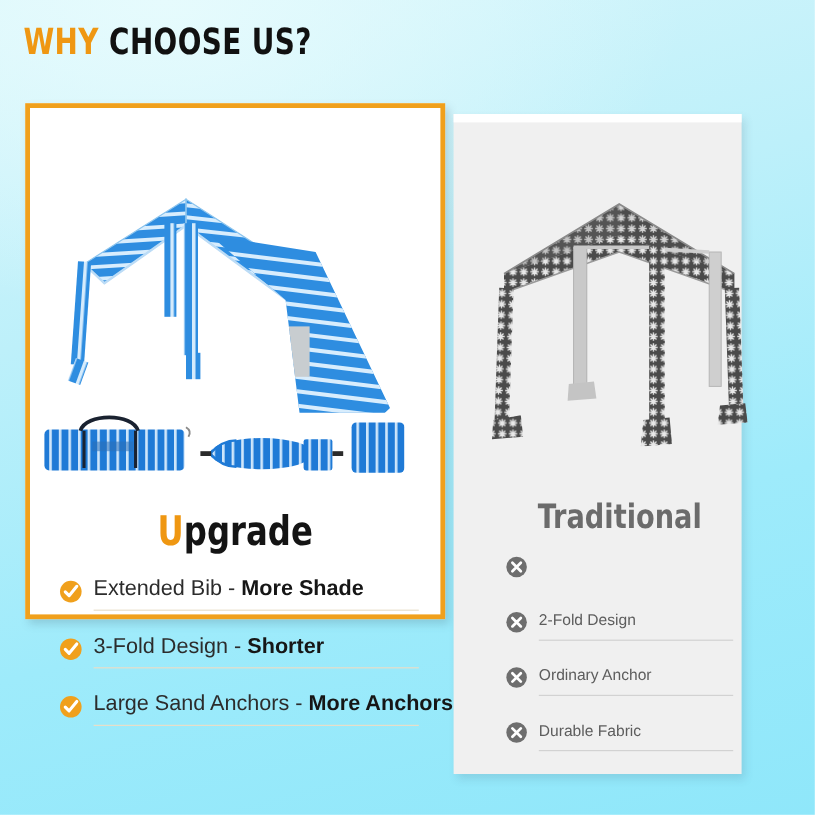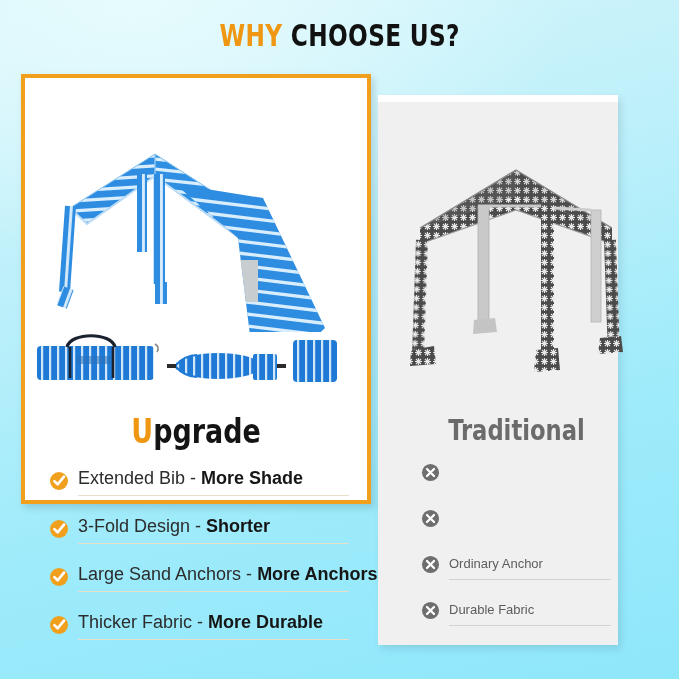--- a/index.html
+++ b/index.html
@@ -8,34 +8,34 @@
     font-family:"Liberation Sans", sans-serif;
     background:
       radial-gradient(ellipse 700px 420px at 20% 0%, #e6fbfd 0%, rgba(230,251,253,0) 62%),
       linear-gradient(165deg, #d9f6fb 0%, #bdf0fa 34%, #9eebfb 66%, #8fe7fa 100%);
     position:relative;
   }
 
   
   .title-bar{
     position:absolute; top:0; left:0; width:679px; height:72px;
-    display:flex; align-items:center; justify-content:center;
+    display:flex; align-items:center; justify-content:flex-start;
   }
   .title{
     font-family:"DejaVu Sans Condensed","Liberation Sans", sans-serif;
     font-weight:900; font-size:30px; letter-spacing:.4px;
     white-space:nowrap; line-height:1;
     transform:scaleX(.86); transform-origin:center;
   }
   .title .w{ color:#ef9712; }
   .title .c{ color:#111111; }
 
   
   .panel-left{
-    position:absolute; left:21px; top:74px; width:350px; height:430px;
+    position:absolute; left:21px; top:86px; width:350px; height:430px;
     background:#ffffff; border:4px solid #f0a01c;
     box-shadow:3px 4px 7px rgba(60,90,110,.22);
   }
   .panel-right{
     position:absolute; left:378px; top:95px; width:240px; height:550px;
     background:#f0f0f0;
     border-top:7px solid #ffffff;
     box-shadow:3px 4px 7px rgba(60,90,110,.16);
   }
 
@@ -240,30 +240,20 @@
       <svg class="ico" viewBox="0 0 20 20">
         <circle cx="10" cy="10" r="9" fill="#f0a01c"></circle>
         <path d="M5.4 10.2 L8.6 13.4 L15 5.6" fill="none" stroke="#ffffff" stroke-width="2.6" stroke-linecap="round" stroke-linejoin="round"></path>
       </svg>
       <div class="txt-wrap">
         <div class="txt"><span>Large Sand Anchors - </span><span class="bold">More Anchors</span></div>
         <div class="rule"></div>
       </div>
     </div>
 
-    <div class="row">
-      <svg class="ico" viewBox="0 0 20 20">
-        <circle cx="10" cy="10" r="9" fill="#f0a01c"></circle>
-        <path d="M5.4 10.2 L8.6 13.4 L15 5.6" fill="none" stroke="#ffffff" stroke-width="2.6" stroke-linecap="round" stroke-linejoin="round"></path>
-      </svg>
-      <div class="txt-wrap">
-        <div class="txt"><span>Thicker Fabric - </span><span class="bold">More Durable</span></div>
-        <div class="rule"></div>
-      </div>
-    </div>
 
   </div>
 </div>
 
 <div class="panel-right">
 
   <svg class="hero-right" viewBox="0 0 277 265">
     <defs>
       <pattern id="pat" width="9" height="9" patternUnits="userSpaceOnUse">
         <rect width="9" height="9" fill="#4a4a4a"></rect>
@@ -315,20 +305,24 @@
         <circle cx="10" cy="10" r="9" fill="#6e6e6e"></circle>
         <path d="M6.3 6.3 L13.7 13.7 M13.7 6.3 L6.3 13.7" stroke="#ffffff" stroke-width="2.4" stroke-linecap="round"></path>
       </svg>
     </div>
 
     <div class="row">
       <svg class="ico" viewBox="0 0 20 20">
         <circle cx="10" cy="10" r="9" fill="#6e6e6e"></circle>
         <path d="M6.3 6.3 L13.7 13.7 M13.7 6.3 L6.3 13.7" stroke="#ffffff" stroke-width="2.4" stroke-linecap="round"></path>
       </svg>
+      <div class="txt-wrap">
+        <div class="txt">2-Fold Design</div>
+        <div class="rule"></div>
+      </div>
     </div>
 
     <div class="row">
       <svg class="ico" viewBox="0 0 20 20">
         <circle cx="10" cy="10" r="9" fill="#6e6e6e"></circle>
         <path d="M6.3 6.3 L13.7 13.7 M13.7 6.3 L6.3 13.7" stroke="#ffffff" stroke-width="2.4" stroke-linecap="round"></path>
       </svg>
       <div class="txt-wrap">
         <div class="txt">Ordinary Anchor</div>
         <div class="rule"></div>

